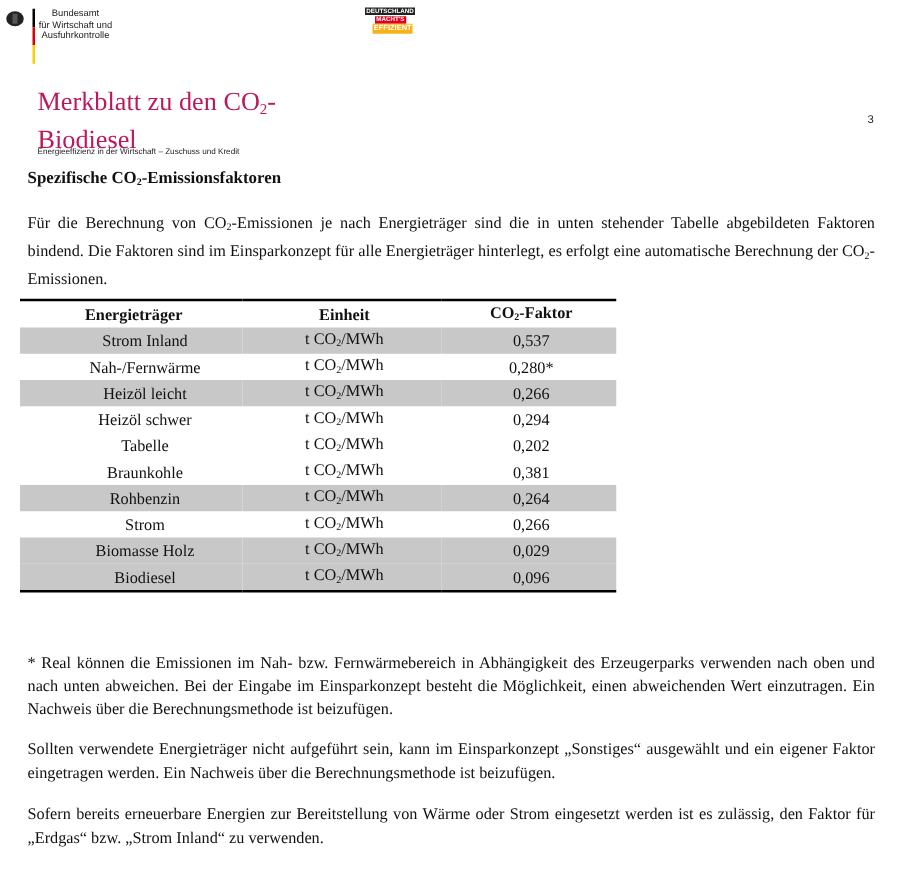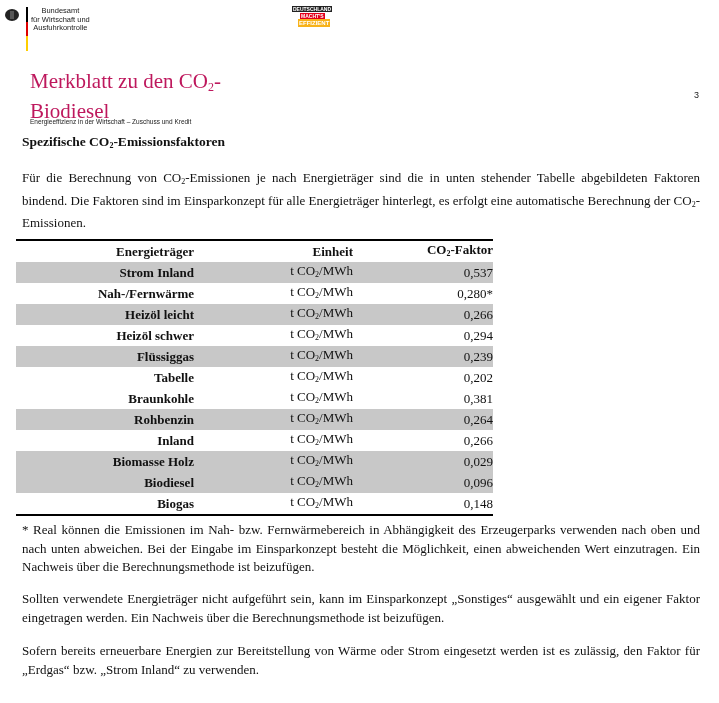--- a/index.html
+++ b/index.html
@@ -27,24 +27,24 @@
     .h2 { position: absolute; left: 22px; top: 134px; font-size: 13.5px; font-weight: bold; }
     .h2 sub { font-size: 8px; vertical-align: -2px; }
     .para { position: absolute; left: 22px; width: 678px; font-size: 13px; line-height: 18.5px; text-align: justify; }
     .para sub { font-size: 8px; vertical-align: -2px; }
     .p1 { top: 169px; }
     .p2 { top: 521px; }
     .p3 { top: 590px; }
     .p4 { top: 642px; }
     table { position: absolute; left: 16px; top: 239px; width: 477px; border-collapse: collapse;
             border-top: 2px solid #000; border-bottom: 2px solid #000; font-size: 13px; }
-    th, td { padding: 0 0 0 4px; height: 17.3px; line-height: 17px; text-align: right; }
+    th, td { padding: 0 0 0 4px; height: 17.3px; line-height: 17px; text-align: center; }
     th { font-weight: bold; }
     th sub, td sub { font-size: 8px; vertical-align: -2px; }
-    td.name { font-weight: bold; padding-left: 22px; }
+    td.name { font-weight: normal; padding-left: 22px; }
     tr.shade td { background: #c8c8c8; }
     col.c1 { width: 178px; } col.c2 { width: 159px; }
   </style>
 </head>
 <body>
 
 <div class="logo-left">
   <svg class="eagle" viewBox="0 0 16 14">
     <ellipse cx="8" cy="7" rx="7" ry="6" fill="#222"></ellipse>
     <rect x="6" y="3" width="4" height="8" fill="#555"></rect>
@@ -109,58 +109,48 @@
       <tr class="shade">
         <td class="name">Heizöl leicht</td>
         <td><span>t CO</span><sub>2</sub><span>/MWh</span></td>
         <td>0,266</td>
       </tr>
       <tr>
         <td class="name">Heizöl schwer</td>
         <td><span>t CO</span><sub>2</sub><span>/MWh</span></td>
         <td>0,294</td>
       </tr>
-      <tr class="shade">
-        <td class="name">Flüssiggas</td>
-        <td><span>t CO</span><sub>2</sub><span>/MWh</span></td>
-        <td>0,239</td>
-      </tr>
       <tr>
         <td class="name">Tabelle</td>
         <td><span>t CO</span><sub>2</sub><span>/MWh</span></td>
         <td>0,202</td>
       </tr>
       <tr>
         <td class="name">Braunkohle</td>
         <td><span>t CO</span><sub>2</sub><span>/MWh</span></td>
         <td>0,381</td>
       </tr>
       <tr class="shade">
         <td class="name">Rohbenzin</td>
         <td><span>t CO</span><sub>2</sub><span>/MWh</span></td>
         <td>0,264</td>
       </tr>
       <tr>
-        <td class="name">Inland</td>
+        <td class="name">Strom</td>
         <td><span>t CO</span><sub>2</sub><span>/MWh</span></td>
         <td>0,266</td>
       </tr>
       <tr class="shade">
         <td class="name">Biomasse Holz</td>
         <td><span>t CO</span><sub>2</sub><span>/MWh</span></td>
         <td>0,029</td>
       </tr>
       <tr class="shade">
         <td class="name">Biodiesel</td>
         <td><span>t CO</span><sub>2</sub><span>/MWh</span></td>
         <td>0,096</td>
       </tr>
-      <tr>
-        <td class="name">Biogas</td>
-        <td><span>t CO</span><sub>2</sub><span>/MWh</span></td>
-        <td>0,148</td>
-      </tr>
     </tbody>
 </table>
 
 <div class="para p2">* Real können die Emissionen im Nah- bzw. Fernwärmebereich in Abhängigkeit des Erzeugerparks verwenden nach oben und nach unten abweichen. Bei der Eingabe im Einsparkonzept besteht die Möglichkeit, einen abweichenden Wert einzutragen. Ein Nachweis über die Berechnungsmethode ist beizufügen.</div>
 <div class="para p3">Sollten verwendete Energieträger nicht aufgeführt sein, kann im Einsparkonzept „Sonstiges“ ausgewählt und ein eigener Faktor eingetragen werden. Ein Nachweis über die Berechnungsmethode ist beizufügen.</div>
 <div class="para p4">Sofern bereits erneuerbare Energien zur Bereitstellung von Wärme oder Strom eingesetzt werden ist es zulässig, den Faktor für „Erdgas“ bzw. „Strom Inland“ zu verwenden.</div>
 
 </body></html>

